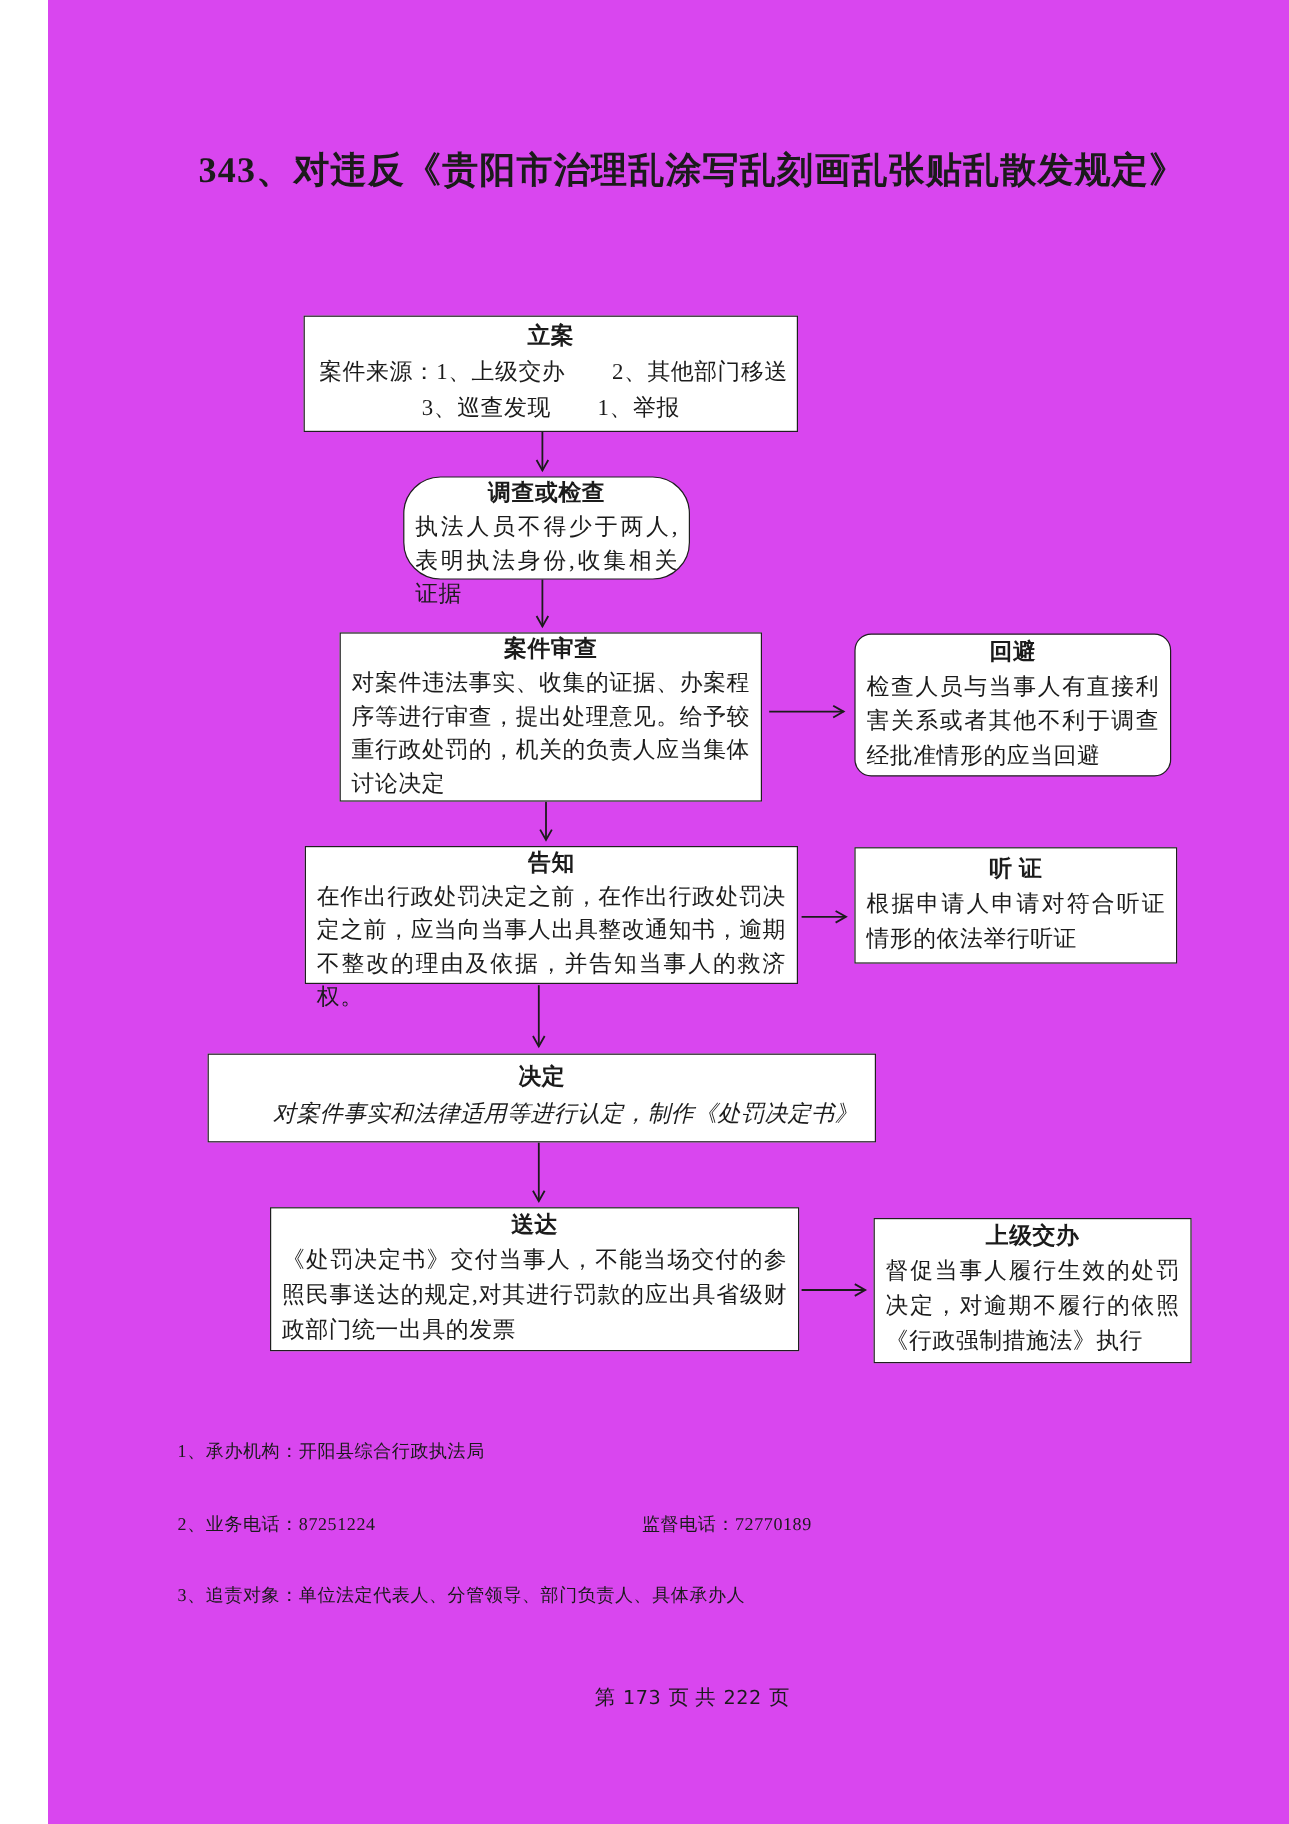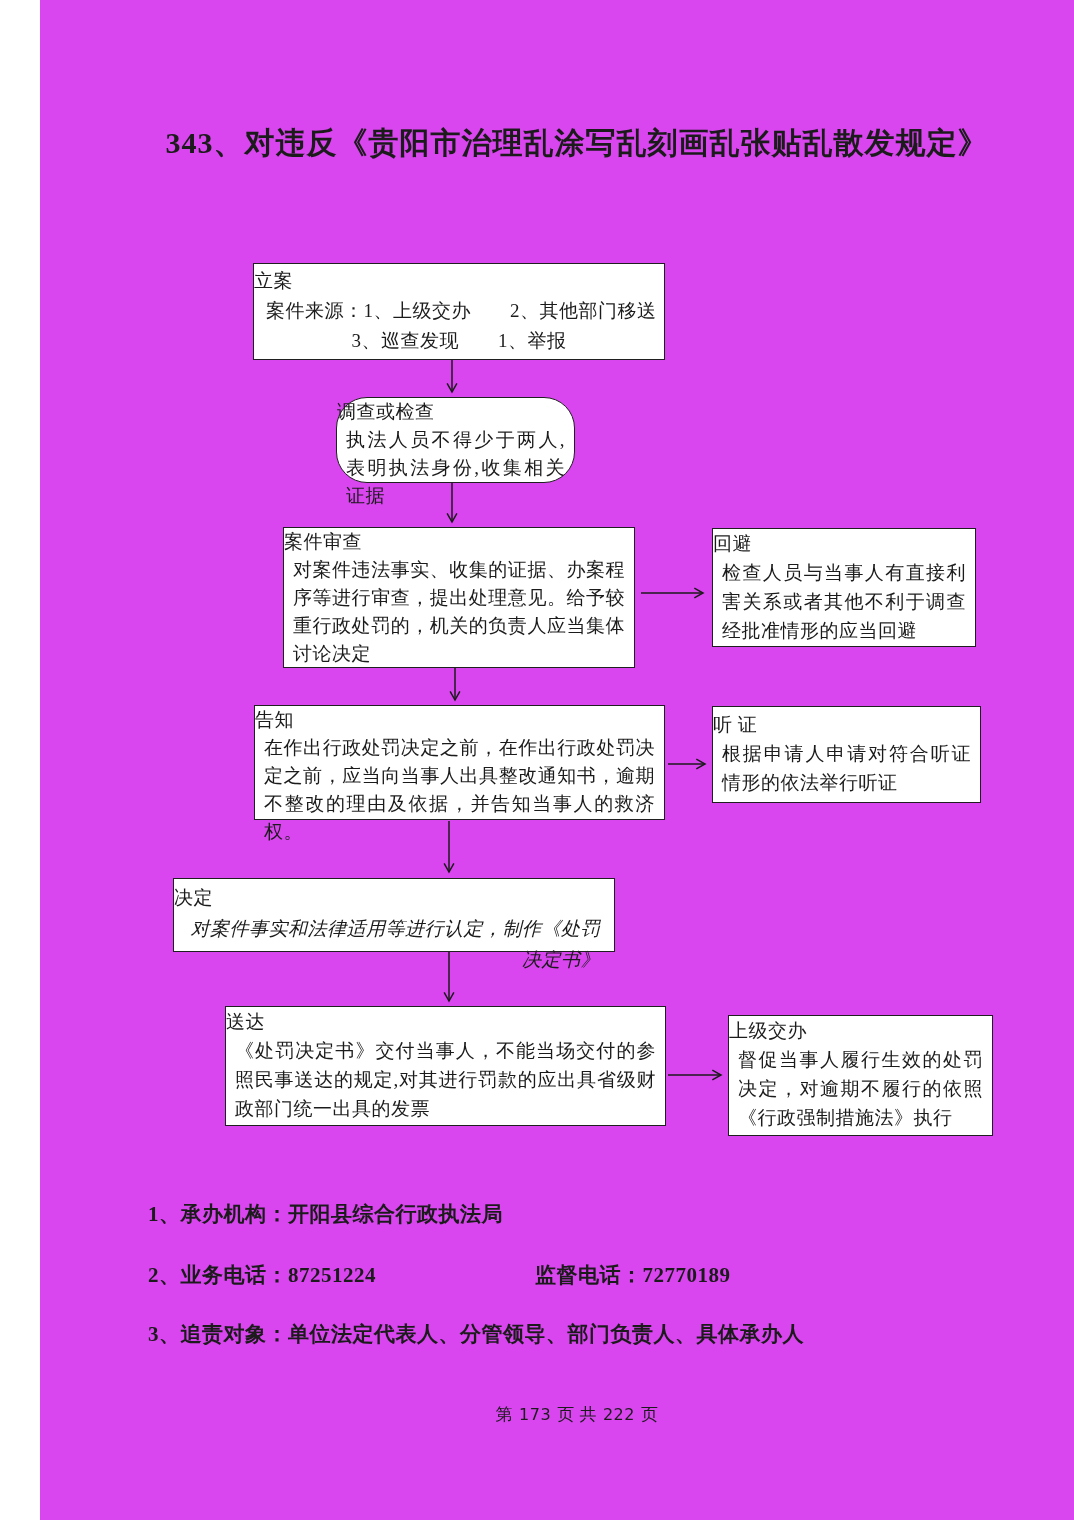--- a/index.html
+++ b/index.html
@@ -21,38 +21,38 @@
 
   .arrows{position:absolute;left:0;top:0;pointer-events:none;}
 
   .flow-box{
     position:absolute;
     border:1.5px solid #1f1f1f;
     box-sizing:border-box;
     background:#ffffff;
     font-size:19px;line-height:28px;letter-spacing:.5px;
   }
-  .bt{text-align:left;}
+  .bt{text-align:center;font-weight:bold;}
   .bb{padding:0 9px;text-align:justify;text-justify:inter-character;}
 
   .b-lian{left:213px;top:263px;width:412px;height:97px;line-height:30px;padding-top:2px;}
   .b-lian .l1{padding-left:12px;}
   .b-lian .l2{text-align:center;}
 
   .b-diaocha{left:296px;top:397px;width:239px;height:86px;border-radius:31px;}
   .b-shencha{left:243px;top:527px;width:352px;height:141px;}
-  .b-huibi{left:672px;top:528px;width:264px;height:119px;line-height:29px;}
+  .b-huibi{left:672px;top:528px;width:264px;height:119px;line-height:29px;border-radius:14px;}
   .b-gaozhi{left:214px;top:705px;width:411px;height:115px;}
   .b-tingzheng{left:672px;top:706px;width:269px;height:97px;line-height:29px;padding-top:3px;}
-  .b-jueding{left:133px;top:878px;width:442px;height:74px;line-height:31px;padding-top:3px;}
+  .b-jueding{left:133px;top:878px;width:557px;height:74px;line-height:31px;padding-top:3px;}
   .b-jueding .bb{text-align:right;padding:0 14px;font-style:italic;}
   .b-songda{left:185px;top:1006px;width:441px;height:120px;line-height:29px;}
   .b-zhixing{left:688px;top:1015px;width:265px;height:121px;line-height:29px;}
 
-  .note{position:absolute;left:108px;font-size:21px;letter-spacing:.5px;white-space:nowrap;font-weight:bold;}
+  .note{position:absolute;left:108px;font-size:15px;letter-spacing:.5px;white-space:nowrap;}
   .n1{top:1200px;}
   .n2{top:1261px;width:800px;}
   .n2 .n2b{position:absolute;left:387px;top:0;}
   .n3{top:1320px;}
 
   .page-num{
     position:absolute;top:1403px;left:0;width:100%;
     text-align:center;font-size:17px;letter-spacing:.5px;
   }
   .page-num span{margin:0 3px;}

